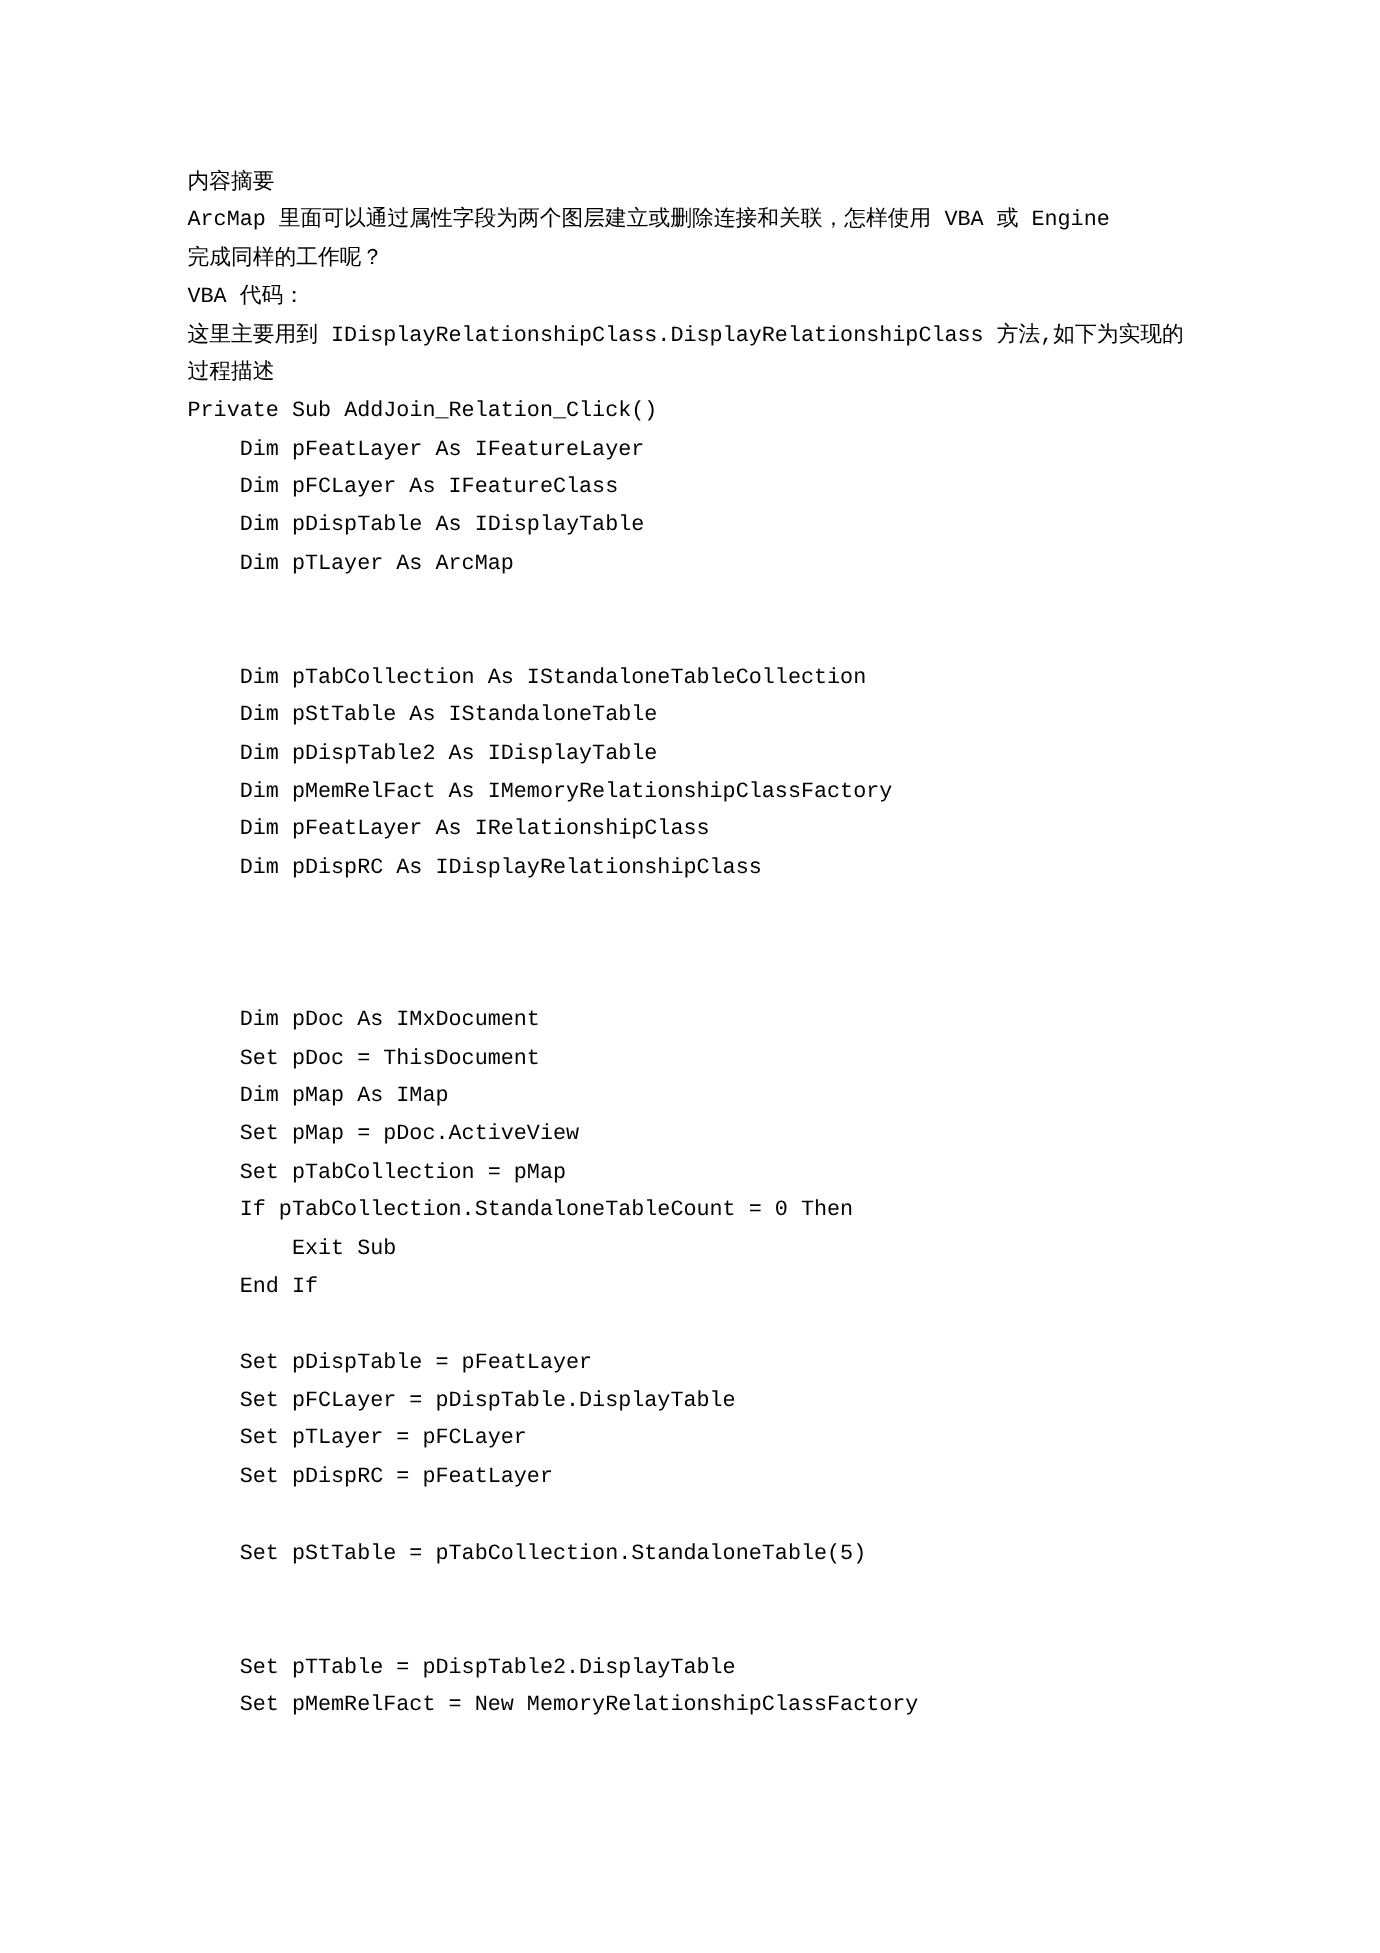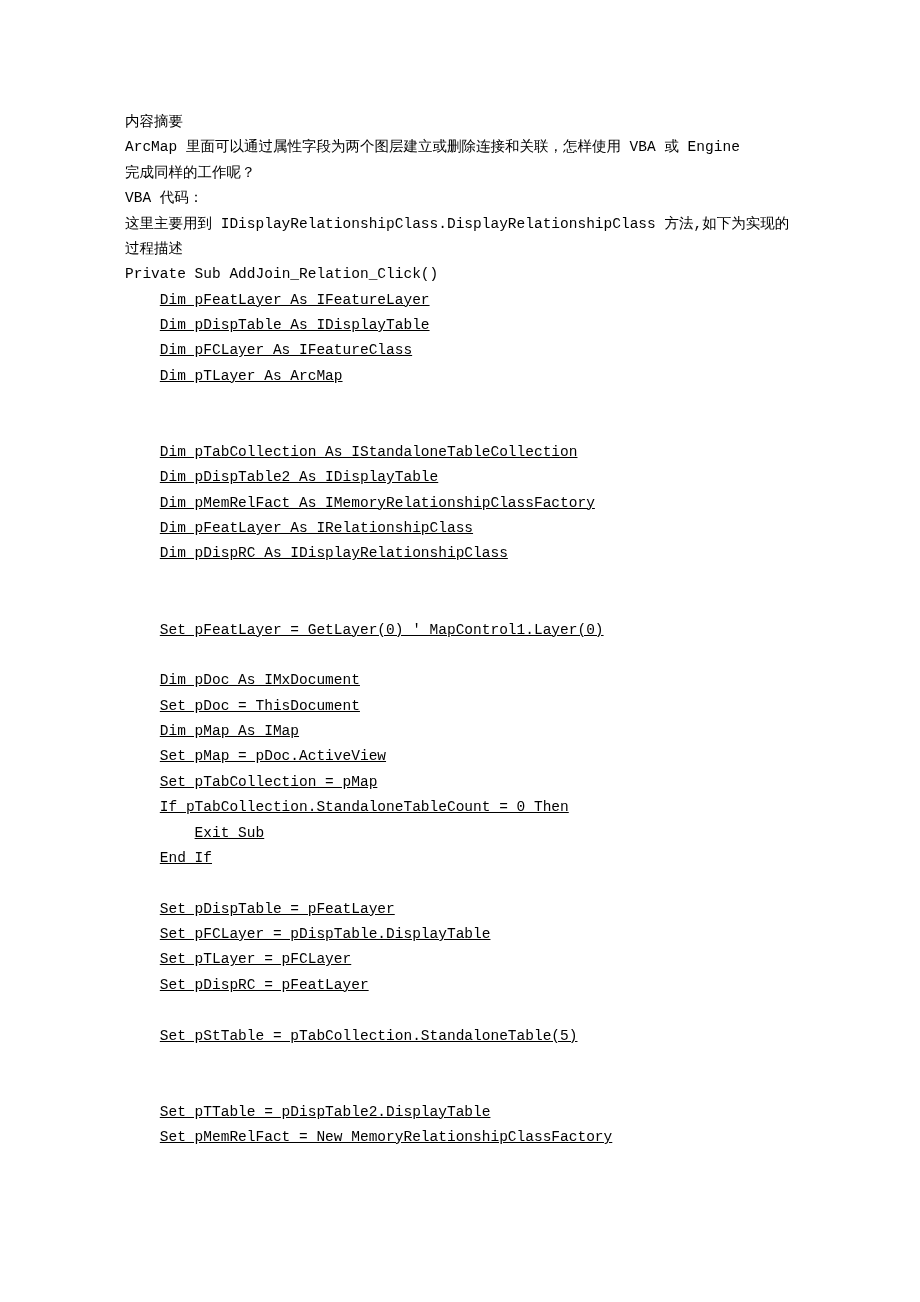--- a/index.html
+++ b/index.html
@@ -17,56 +17,54 @@
     padding: 110px 125px 60px 125px;
     box-sizing: border-box;
     background: #ffffff;
   }
   .line {
     white-space: pre;
     font-family: "SimSun", "宋体", "Courier New", monospace;
   }
   .indent1 {
     padding-left: 4ch;
-    text-decoration: underline;
   }
   .indent2 {
     padding-left: 8ch;
-    text-decoration: underline;
   }
   .blank {
     height: 1.75em;
   }
 </style>
 </head>
 <body>
 
 <div class="page">
   <div id="content">
       <div class="line">内容摘要</div>
       <div class="line">ArcMap 里面可以通过属性字段为两个图层建立或删除连接和关联，怎样使用 VBA 或 Engine</div>
       <div class="line">完成同样的工作呢？</div>
       <div class="line">VBA 代码：</div>
       <div class="line">这里主要用到 IDisplayRelationshipClass.DisplayRelationshipClass 方法,如下为实现的</div>
       <div class="line">过程描述</div>
       <div class="line">Private Sub AddJoin_Relation_Click()</div>
       <div class="line indent1">Dim pFeatLayer As IFeatureLayer</div>
+      <div class="line indent1">Dim pFCLayer As IFeatureClass</div>
       <div class="line indent1">Dim pDispTable As IDisplayTable</div>
-      <div class="line indent1">Dim pFCLayer As IFeatureClass</div>
       <div class="line indent1">Dim pTLayer As ArcMap</div>
       <div class="blank"></div>
       <div class="blank"></div>
       <div class="line indent1">Dim pTabCollection As IStandaloneTableCollection</div>
+      <div class="line indent1">Dim pStTable As IStandaloneTable</div>
       <div class="line indent1">Dim pDispTable2 As IDisplayTable</div>
       <div class="line indent1">Dim pMemRelFact As IMemoryRelationshipClassFactory</div>
       <div class="line indent1">Dim pFeatLayer As IRelationshipClass</div>
       <div class="line indent1">Dim pDispRC As IDisplayRelationshipClass</div>
       <div class="blank"></div>
       <div class="blank"></div>
-      <div class="line indent1">Set pFeatLayer = GetLayer(0) ' MapControl1.Layer(0)</div>
       <div class="blank"></div>
       <div class="line indent1">Dim pDoc As IMxDocument</div>
       <div class="line indent1">Set pDoc = ThisDocument</div>
       <div class="line indent1">Dim pMap As IMap</div>
       <div class="line indent1">Set pMap = pDoc.ActiveView</div>
       <div class="line indent1">Set pTabCollection = pMap</div>
       <div class="line indent1">If pTabCollection.StandaloneTableCount = 0 Then</div>
       <div class="line indent2">Exit Sub</div>
       <div class="line indent1">End If</div>
       <div class="blank"></div>

